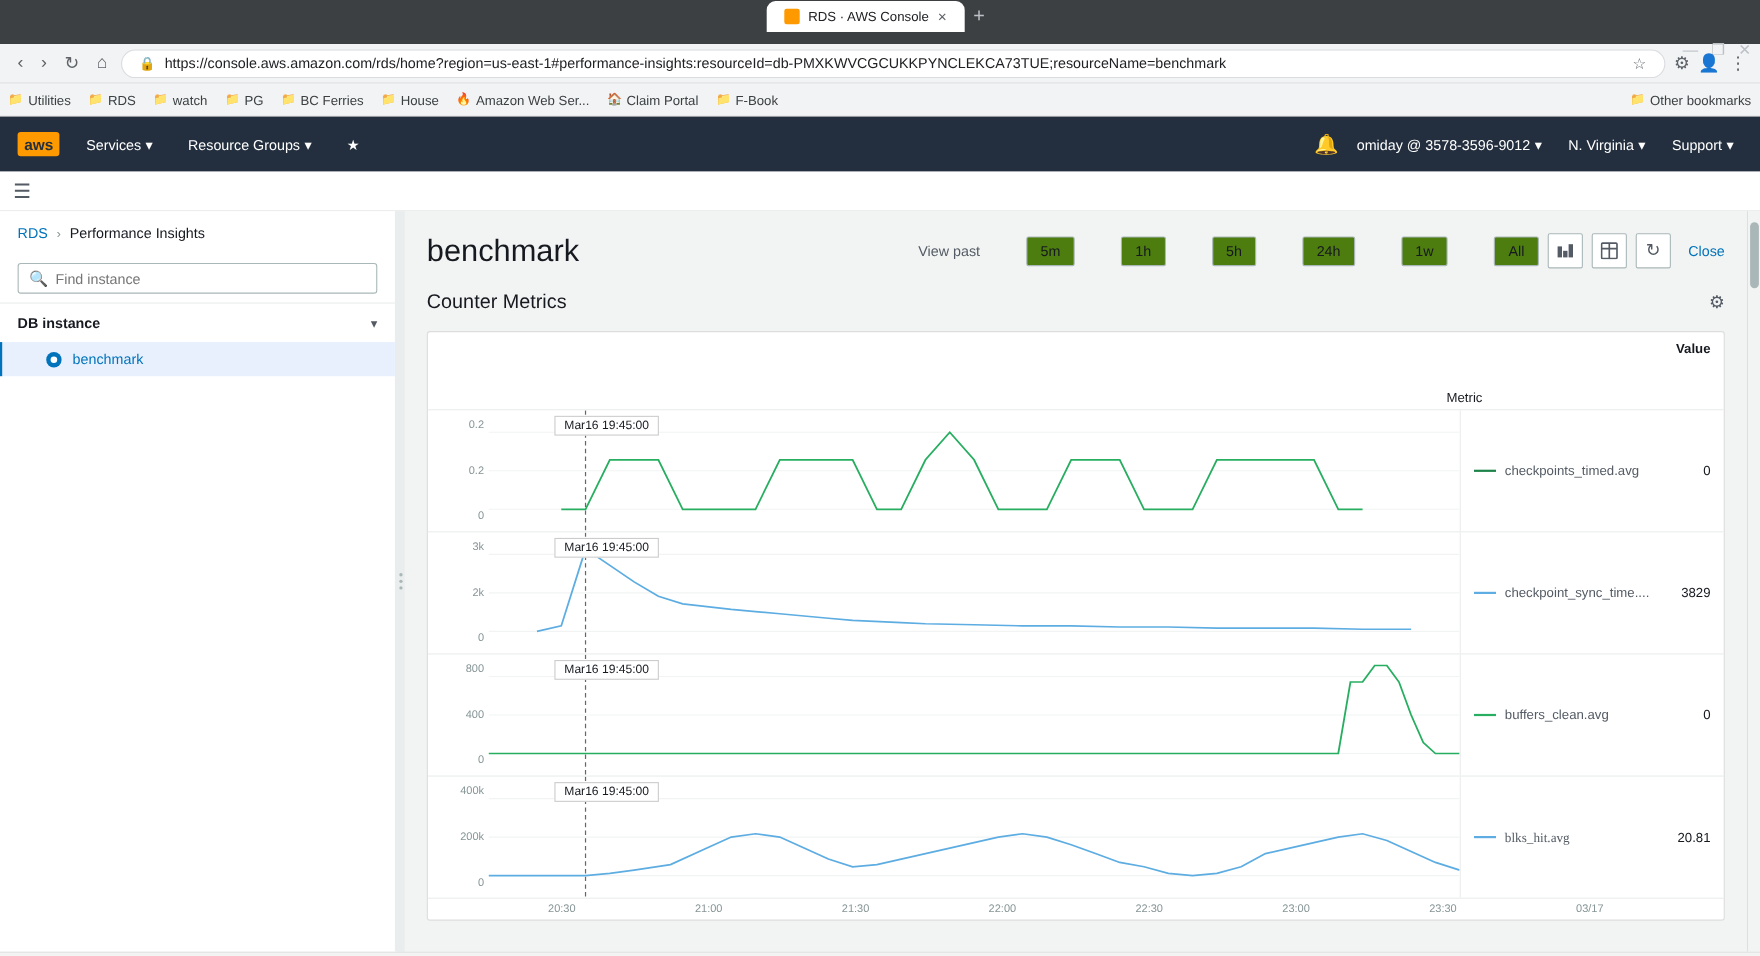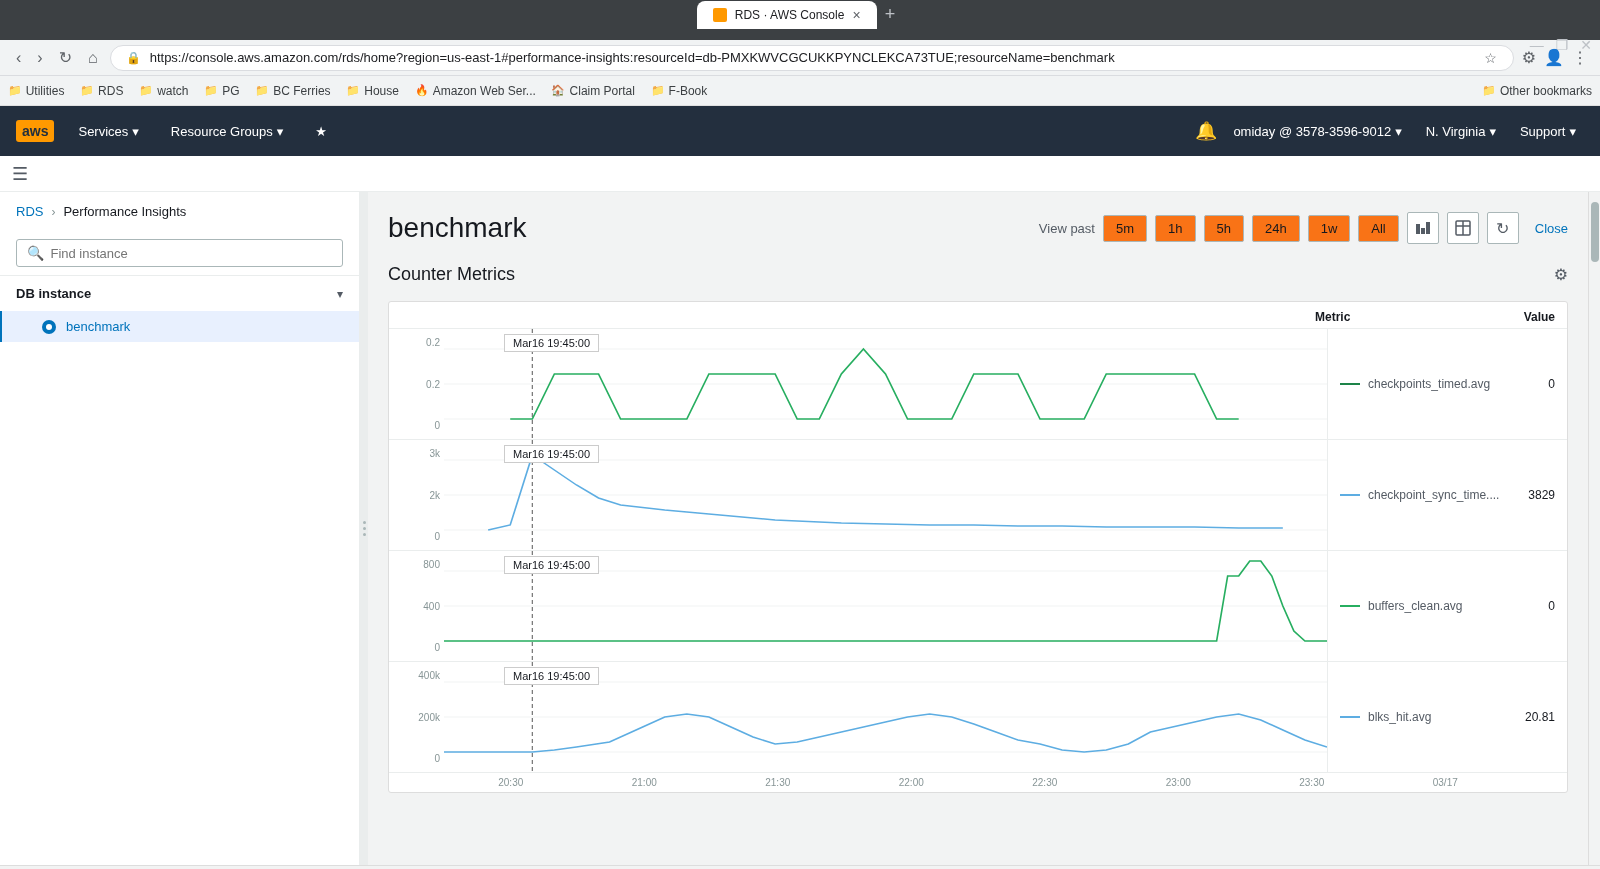--- a/index.html
+++ b/index.html
@@ -57,21 +57,21 @@
     .db-instance-radio { width: 14px; height: 14px; border-radius: 50%; background: #0073bb; display: flex; align-items: center; justify-content: center; flex-shrink: 0; }
     .db-instance-radio-inner { width: 6px; height: 6px; border-radius: 50%; background: #fff; }
     .db-instance-name { color: #0073bb; font-size: 13px; }
 
     
     .right-content { flex: 1; overflow-y: auto; background: #f2f3f3; padding: 20px; position: relative; }
     .content-header { display: flex; align-items: center; justify-content: space-between; margin-bottom: 20px; }
     .instance-name-title { font-size: 28px; font-weight: 300; color: #16191f; }
     .view-controls { display: flex; align-items: center; gap: 8px; }
     .view-label { font-size: 13px; color: #545b64; }
-    .time-btn { padding: 5px 12px; border: 1px solid #aab7b8; background: #f97316; color: #16191f; font-size: 13px; cursor: pointer; border-radius: 2px; }
+    .time-btn { padding: 5px 12px; border: 1px solid #aab7b8; background: #4d7c0f; color: #16191f; font-size: 13px; cursor: pointer; border-radius: 2px; margin-left: 34px; }
     .icon-btn { width: 32px; height: 32px; border: 1px solid #aab7b8; background: #fff; display: flex; align-items: center; justify-content: center; cursor: pointer; border-radius: 2px; font-size: 16px; color: #545b64; }
     .close-btn { color: #0073bb; font-size: 13px; cursor: pointer; margin-left: 8px; }
 
     
     .section-header { display: flex; align-items: center; justify-content: space-between; margin-bottom: 16px; }
     .section-title { font-size: 18px; font-weight: 400; color: #16191f; }
     .gear-icon { color: #545b64; font-size: 16px; cursor: pointer; }
 
     
     .right-scrollbar { width: 12px; background: #f2f3f3; border-left: 1px solid #ddd; display: flex; flex-direction: column; }
@@ -269,21 +269,21 @@
         <h2 class="section-title">Counter Metrics</h2>
         <span class="gear-icon">⚙</span>
       </div>
 
       <div style="display:flex; gap:12px;">
 
         <div style="flex:1; background:#fff; border:1px solid #ddd; border-radius:3px;">
 
           <div style="display:flex; justify-content:flex-end; padding:8px 12px 4px; border-bottom:1px solid #eaeded;">
             <div style="display:flex; justify-content:space-between; width:240px;">
-              <span style="font-size:12px; font-weight:700; color:#16191f;">Metric</span>
+              <span style="font-size:12px; font-weight:400; color:#16191f;margin-top:44px;">Metric</span>
               <span style="font-size:12px; font-weight:600; color:#16191f;">Value</span>
             </div>
           </div>
 
           <div style="display:flex; border-bottom:1px solid #eaeded;">
             <div style="width:55px; padding:8px 4px; display:flex; flex-direction:column; justify-content:space-between; align-items:flex-end; font-size:10px; color:#879596; height:110px;">
               <span>0.2</span>
               <span>0.2</span>
               <span>0</span>
             </div>
@@ -376,21 +376,21 @@
                 <line x1="0" y1="90" x2="800" y2="90" stroke="#f2f3f3" stroke-width="1"></line>
                 <line x1="80" y1="0" x2="80" y2="110" stroke="#666" stroke-width="1" stroke-dasharray="4,3"></line>
 
                 <polyline points="0,90 80,90 100,88 120,85 150,80 180,65 200,55 220,52 240,55 260,65 280,75 300,82 320,80 340,75 360,70 380,65 400,60 420,55 440,52 460,55 480,62 500,70 520,78 540,82 560,88 580,90 600,88 620,82 640,70 660,65 680,60 700,55 720,52 740,58 760,68 780,78 800,85" fill="none" stroke="#5dade2" stroke-width="1.5"></polyline>
               </svg>
               <div style="position:absolute; background:#fff; border:1px solid #ccc; padding:2px 8px; font-size:11px; color:#16191f; top:5px; left:60px; white-space:nowrap; z-index:10;">Mar16 19:45:00</div>
             </div>
             <div style="width:240px; border-left:1px solid #eaeded; padding:10px 12px; display:flex; align-items:center; justify-content:space-between;">
               <div style="display:flex; align-items:center; gap:8px;">
                 <div style="width:20px; height:2px; background:#5dade2;"></div>
-                <span style="font-size:12px; color:#545b64;">blks_hit.avg</span>
+                <span style="font-size:12px; color:#545b64;font-family:Liberation Serif, serif;">blks_hit.avg</span>
               </div>
               <span style="font-size:12px; color:#16191f; font-weight:500;">20.81</span>
             </div>
           </div>
 
           <div style="display:flex; justify-content:space-around; padding:4px 55px 4px 55px; font-size:10px; color:#879596; border-top:1px solid #eaeded;">
             <span>20:30</span>
             <span>21:00</span>
             <span>21:30</span>
             <span>22:00</span>

